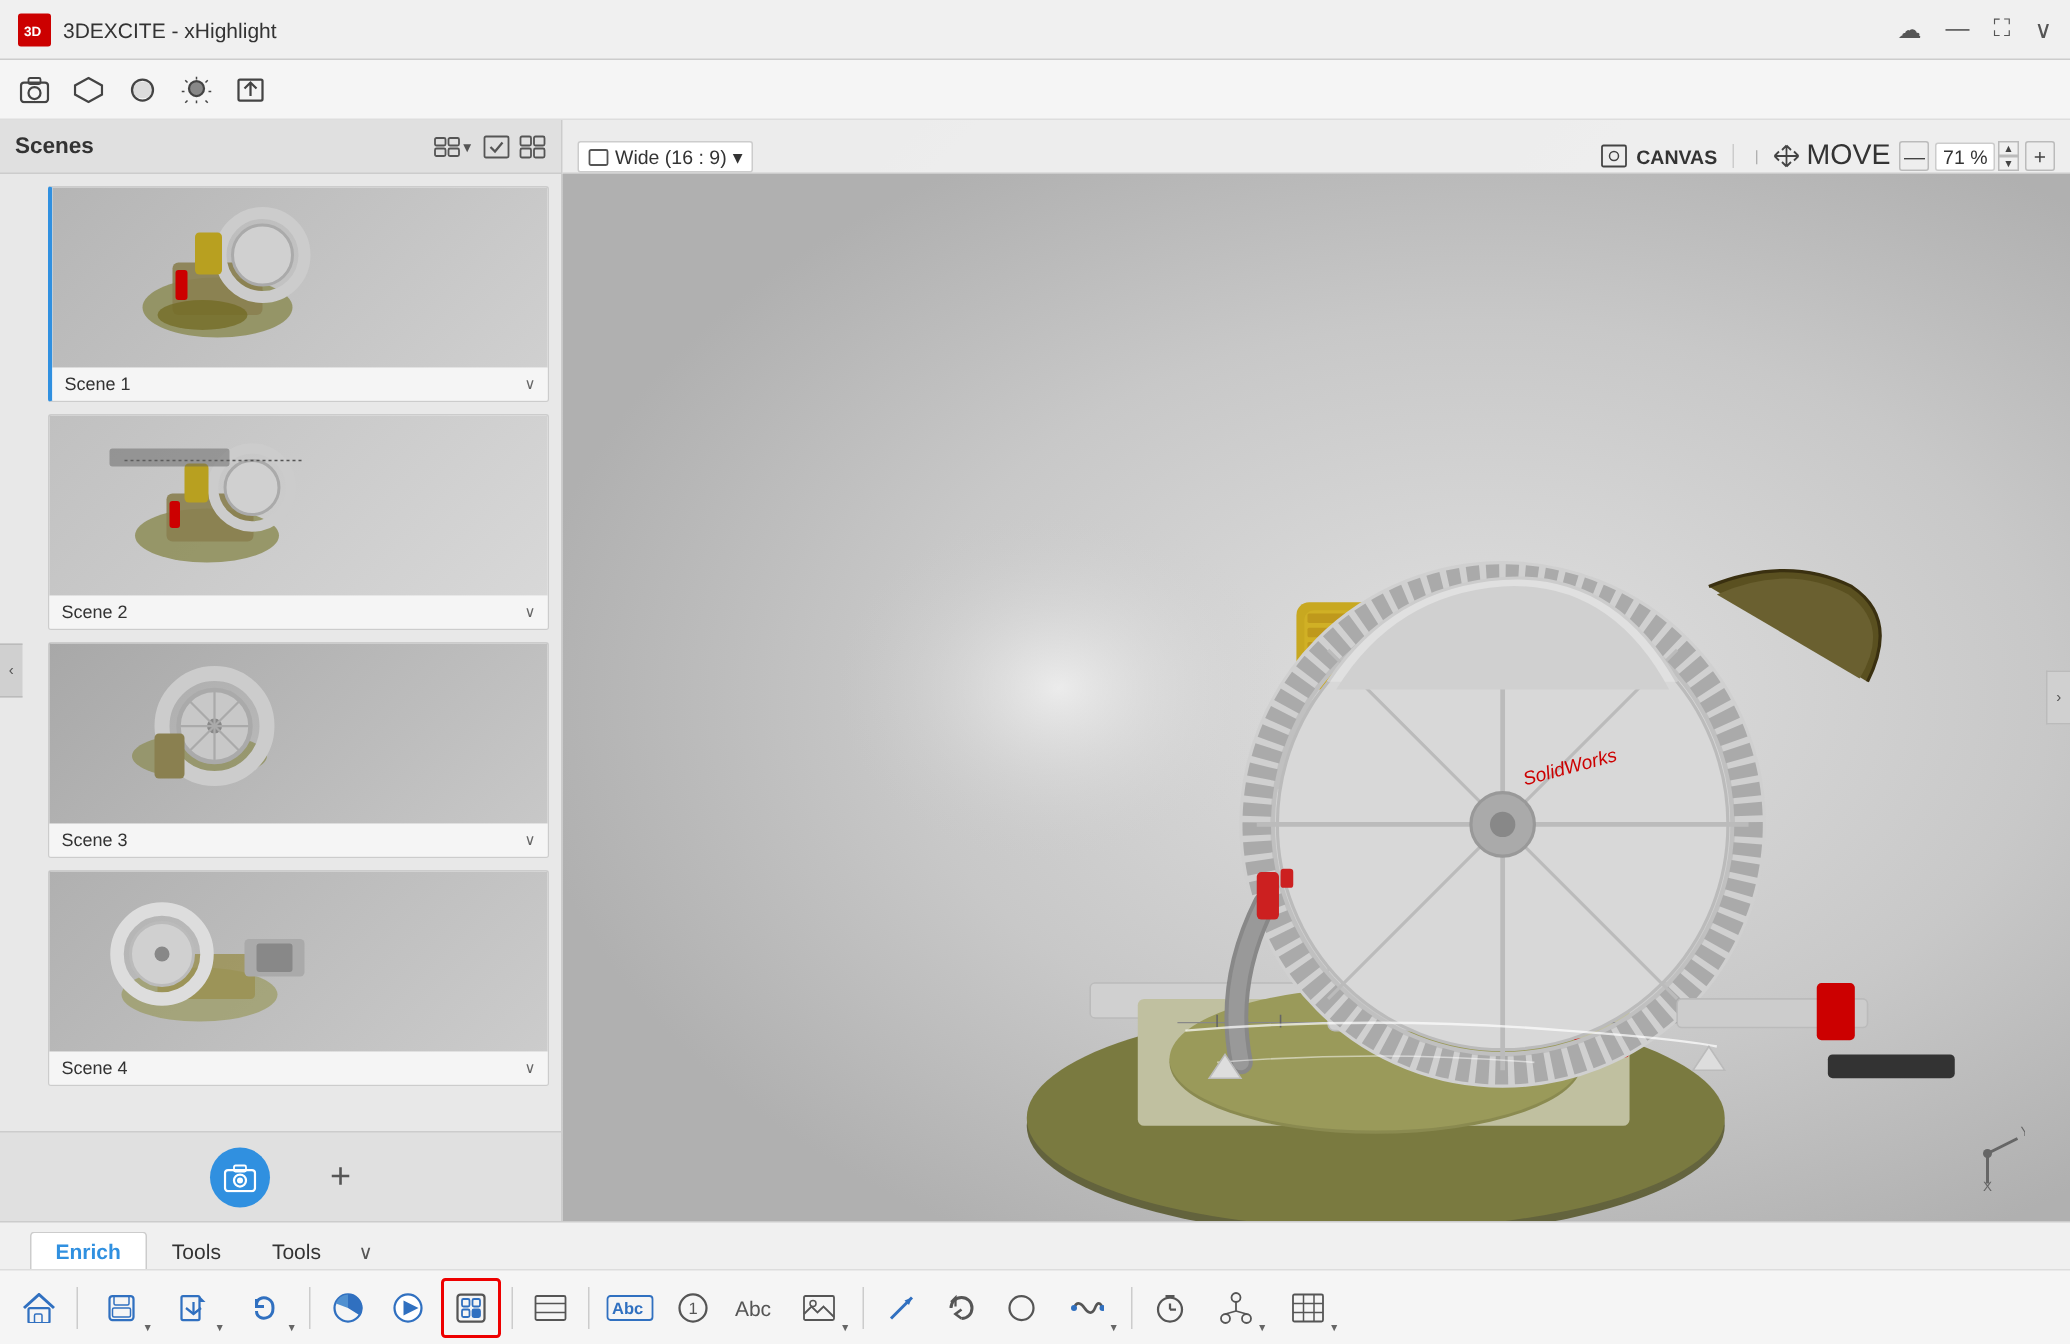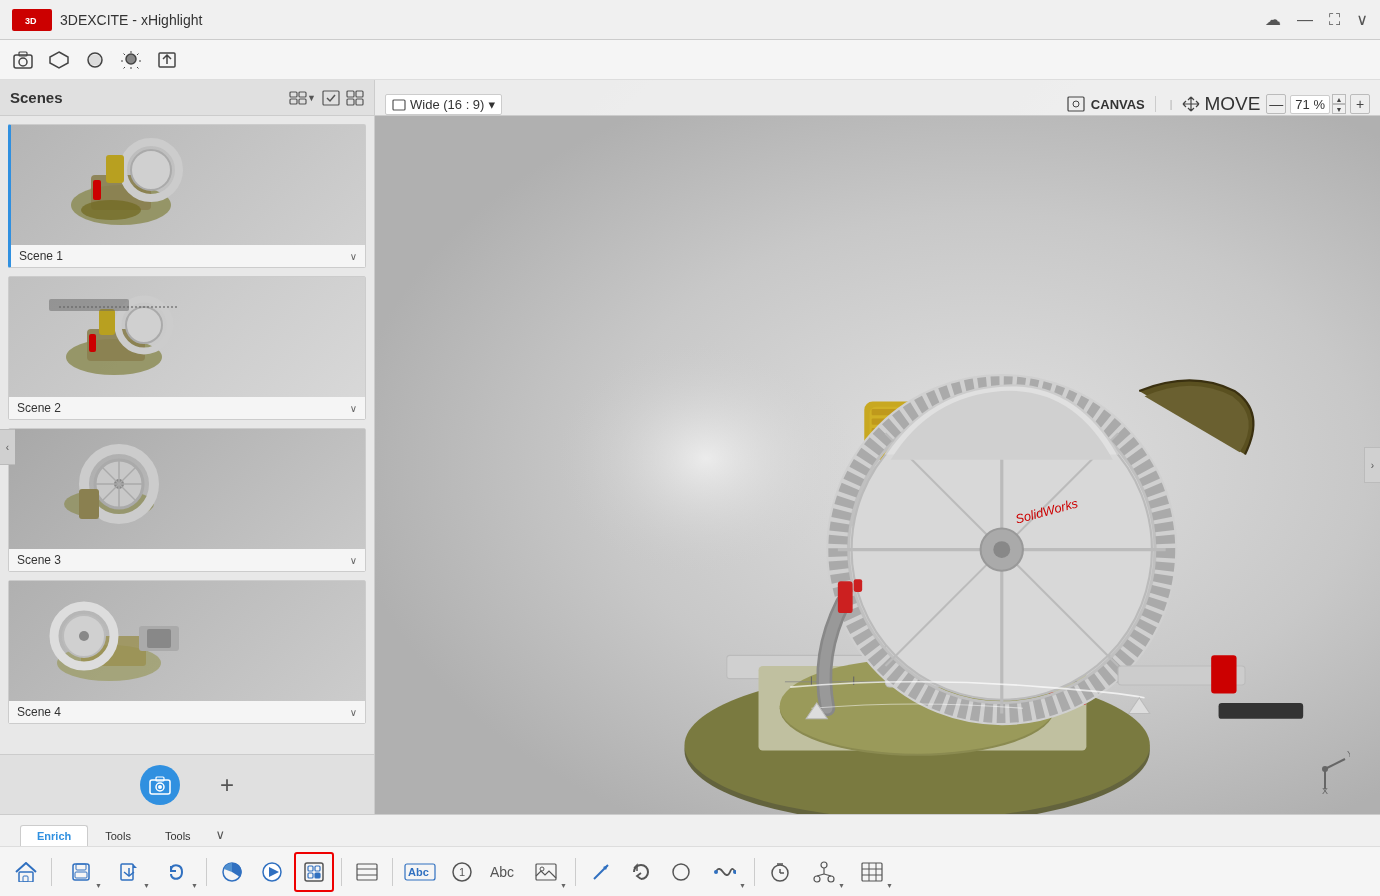--- a/index.html
+++ b/index.html
@@ -10,21 +10,21 @@
       height: 40px;
       background: #f0f0f0;
       display: flex;
       align-items: center;
       justify-content: space-between;
       padding: 0 12px;
       border-bottom: 1px solid #ccc;
       flex-shrink: 0;
     }
     .title-bar-left { display: flex; align-items: center; gap: 8px; }
-    .app-logo { width: 40px; height: 22px; background: #c00; border-radius: 2px; display: flex; align-items: center; justify-content: center; color: white; font-size: 10px; font-weight: bold; }
+    .app-logo { width: 22px; height: 22px; background: #c00; border-radius: 2px; display: flex; align-items: center; justify-content: center; color: white; font-size: 10px; font-weight: bold; }
     .title-text { font-size: 14px; color: #333; }
     .title-bar-right { display: flex; align-items: center; gap: 16px; }
     .title-btn { font-size: 16px; color: #555; cursor: pointer; background: none; border: none; }
 
     
     .toolbar-top {
       height: 40px;
       background: #f5f5f5;
       border-bottom: 1px solid #ddd;
       display: flex;
@@ -71,20 +71,21 @@
     .panel-header-actions { display: flex; align-items: center; gap: 6px; }
     .panel-header-btn { background: none; border: none; cursor: pointer; color: #555; font-size: 13px; display: flex; align-items: center; }
 
     .scenes-list {
       flex: 1;
       overflow-y: auto;
       padding: 8px;
       display: flex;
       flex-direction: column;
       gap: 8px;
+      margin-left: 24px;
     }
 
     .scene-item {
       background: white;
       border: 1px solid #ccc;
       border-radius: 2px;
       cursor: pointer;
       position: relative;
     }
     .scene-item.active { border-left: 3px solid #3090e0; }
@@ -221,21 +222,21 @@
       height: 32px;
       background: #f0f0f0;
       border-top: 1px solid #ccc;
       display: flex;
       align-items: flex-end;
       padding: 0 10px;
       gap: 0;
     }
     .tab-item {
       padding: 4px 16px;
-      font-size: 11px;
+      font-size: 14px;
       color: #333;
       cursor: pointer;
       border: 1px solid transparent;
       border-bottom: none;
       border-radius: 3px 3px 0 0;
       background: none;
     }
     .tab-item.active {
       background: white;
       border-color: #ccc;

